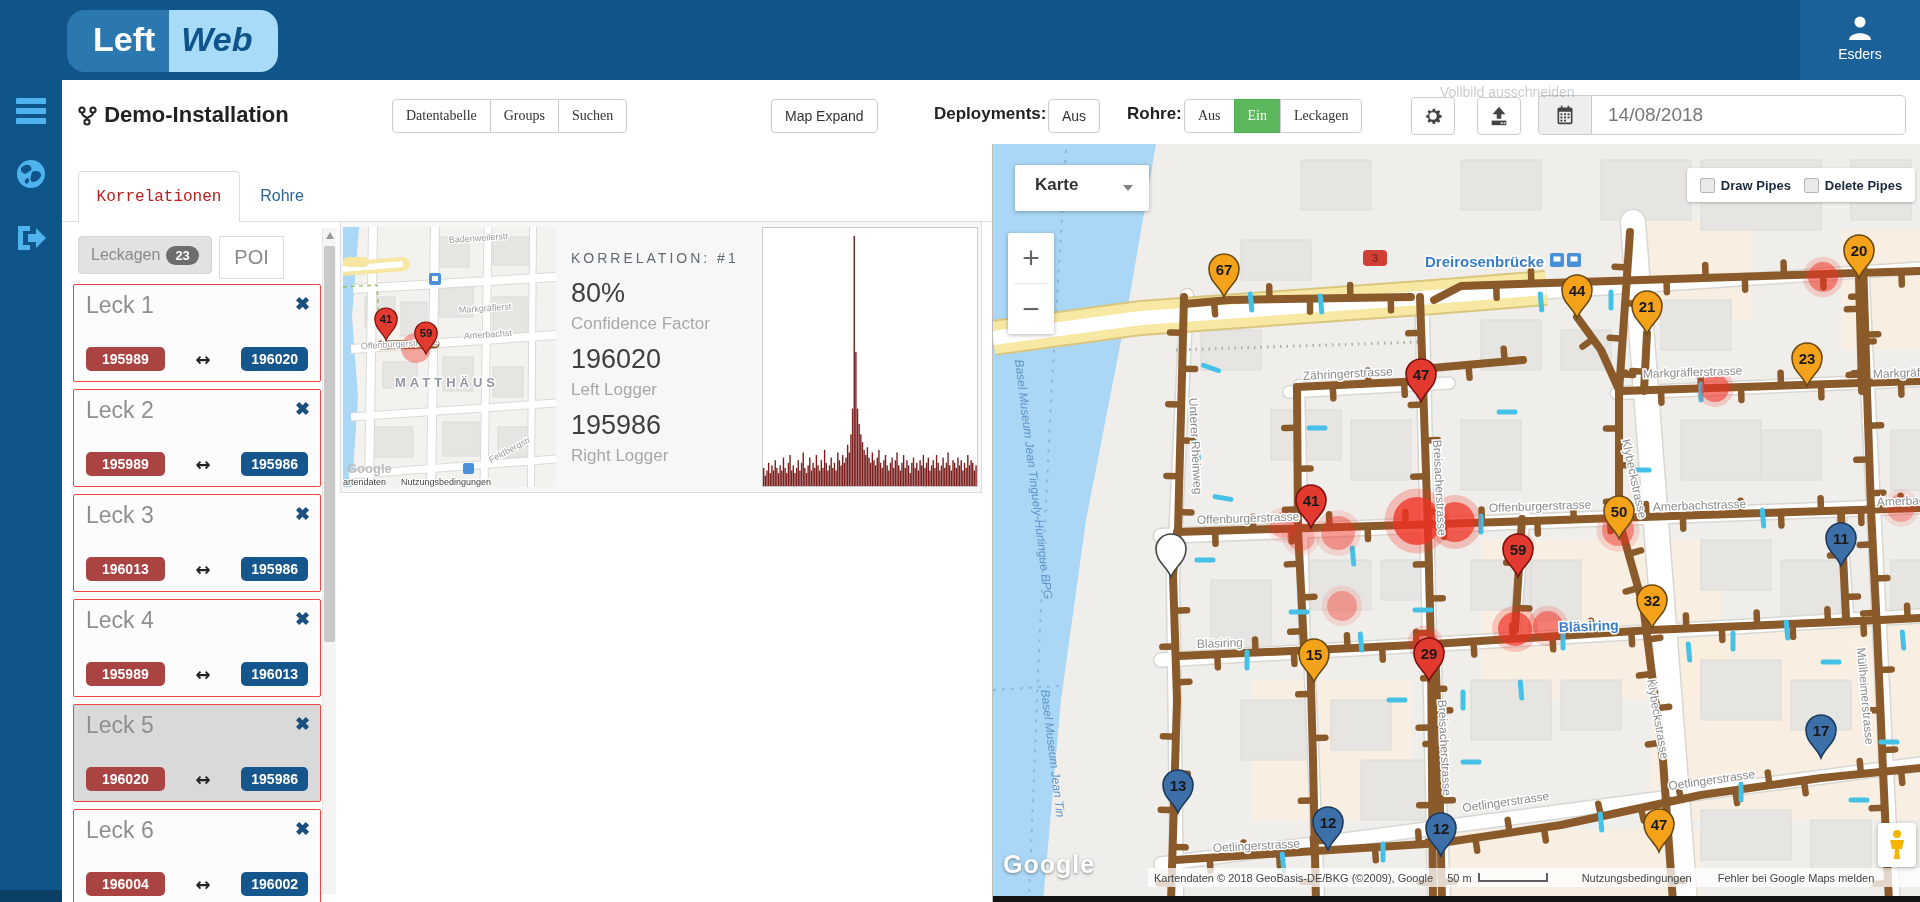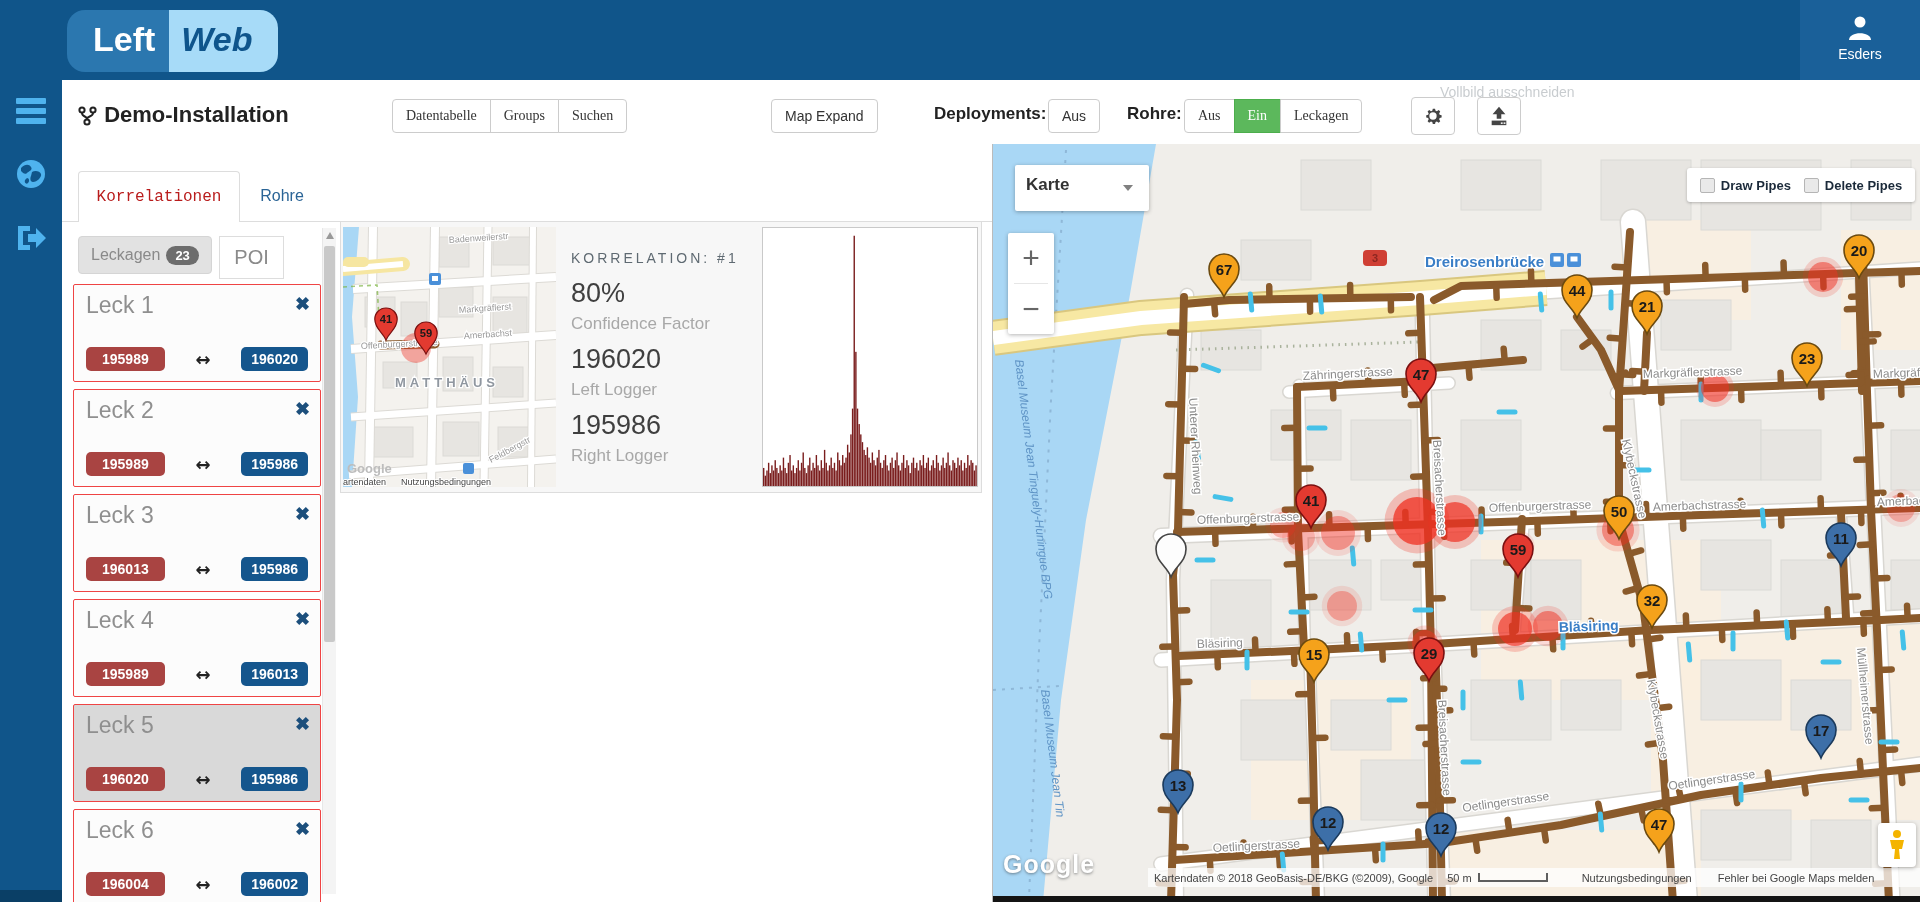--- a/index.html
+++ b/index.html
@@ -64,21 +64,21 @@
   #minimap{position:absolute;left:2px;top:5px;width:213px;height:260px;background:#f4f2ee;overflow:hidden;}
   #detail-text{position:absolute;left:230px;top:0;width:190px;height:260px;}
   #detail-heading{position:absolute;left:0;top:28px;font-size:14px;letter-spacing:3px;color:#5f6a72;}
   .stat-val{position:absolute;left:0;font-size:27px;color:#3f3f3f;font-weight:400;}
   .stat-lbl{position:absolute;left:0;font-size:17px;color:#a8a8a8;font-weight:300;}
   #histogram{position:absolute;left:421px;top:5px;width:216px;height:260px;background:#fff;border:1px solid #c9c9c9;box-sizing:border-box;}
   
   #map{position:absolute;left:992px;top:144px;width:928px;height:758px;background:#f0eeea;border-left:1px solid #bbb;overflow:hidden;}
   #map-svg{position:absolute;left:0;top:0;}
   #karte-box{position:absolute;left:22px;top:21px;width:134px;height:46px;background:#fff;border-radius:2px;box-shadow:0 1px 4px rgba(0,0,0,.3);cursor:pointer;}
-  #karte-box .kt{position:absolute;left:11px;top:10px;font-size:17px;font-weight:bold;color:#333;}
+  #karte-box .kt{position:absolute;left:20px;top:10px;font-size:17px;font-weight:bold;color:#333;}
   #karte-caret{position:absolute;right:16px;top:20px;width:0;height:0;border-left:5px solid transparent;border-right:5px solid transparent;border-top:6px solid #808080;}
   #zoomctl{position:absolute;left:15px;top:89px;width:46px;background:#fff;border-radius:2px;box-shadow:0 1px 4px rgba(0,0,0,.3);}
   .zbtn{width:46px;height:50px;text-align:center;line-height:50px;font-size:30px;color:#666;cursor:pointer;}
   #zoom-divider{height:1px;background:#e6e6e6;margin:0 6px;}
   #loc-input{position:absolute;left:423px;top:19px;width:196px;height:42px;background:rgba(255,255,255,.9);border:none;border-radius:3px;box-shadow:0 1px 3px rgba(0,0,0,.25);font-size:16px;color:#555;padding:0 16px;outline:none;font-family:"Liberation Sans",sans-serif;}
   #loc-input::placeholder{color:#aaa;}
   #pipes-panel{position:absolute;left:694px;top:24px;width:228px;height:34px;background:#fff;border-radius:3px;box-shadow:0 1px 3px rgba(0,0,0,.25);display:flex;align-items:center;justify-content:space-evenly;}
   .chk-wrap{display:flex;align-items:center;cursor:pointer;}
   .chk{width:13px;height:13px;background:#e9e9e9;border:1px solid #b5b5b5;border-radius:2px;margin-right:6px;}
   .chk-lbl{font-size:13px;font-weight:bold;color:#1b2a3a;}
@@ -172,20 +172,38 @@
         </svg>
     </button>
     <button class="btn" id="btn-upload">
       <svg class="icon-btn-svg" width="22" height="22" viewBox="0 0 24 24">
           <path fill="#444" d="M12 2 L19 10 L14.5 10 L14.5 15 L9.5 15 L9.5 10 L5 10 Z"></path>
           <path fill="#444" d="M4 17 L20 17 L20 22 L4 22 Z"></path>
           <rect x="14" y="19" width="2" height="1.6" fill="#fff"></rect>
           <rect x="17" y="19" width="2" height="1.6" fill="#fff"></rect>
         </svg>
     </button>
+    <div id="date-group">
+      <div id="date-addon">
+        <svg width="20" height="20" viewBox="0 0 24 24">
+            <path fill="#444" d="M5 3 L7 3 L7 1 L9 1 L9 3 L15 3 L15 1 L17 1 L17 3 L19 3 C20 3 21 4 21 5 L21 21 C21 22 20 23 19 23 L5 23 C4 23 3 22 3 21 L3 5 C3 4 4 3 5 3 Z M5 8 L5 21 L19 21 L19 8 Z"></path>
+            <g fill="#444">
+              <rect x="6.5" y="10" width="2.4" height="2.2"></rect>
+              <rect x="10.8" y="10" width="2.4" height="2.2"></rect>
+              <rect x="15.1" y="10" width="2.4" height="2.2"></rect>
+              <rect x="6.5" y="13.8" width="2.4" height="2.2"></rect>
+              <rect x="10.8" y="13.8" width="2.4" height="2.2"></rect>
+              <rect x="15.1" y="13.8" width="2.4" height="2.2"></rect>
+              <rect x="6.5" y="17.6" width="2.4" height="2.2"></rect>
+              <rect x="10.8" y="17.6" width="2.4" height="2.2"></rect>
+            </g>
+          </svg>
+      </div>
+      <input id="date-input" type="text" value="14/08/2018" style="">
+    </div>
     <span id="watermark">Vollbild ausschneiden</span>
   </div>
 
   <div id="content">
     <div id="tabline"></div>
     <div class="tab" id="tab-korr">Korrelationen</div>
     <div class="tab" id="tab-rohre">Rohre</div>
 
     <div id="filter-row">
       <span id="leckagen-toggle">

